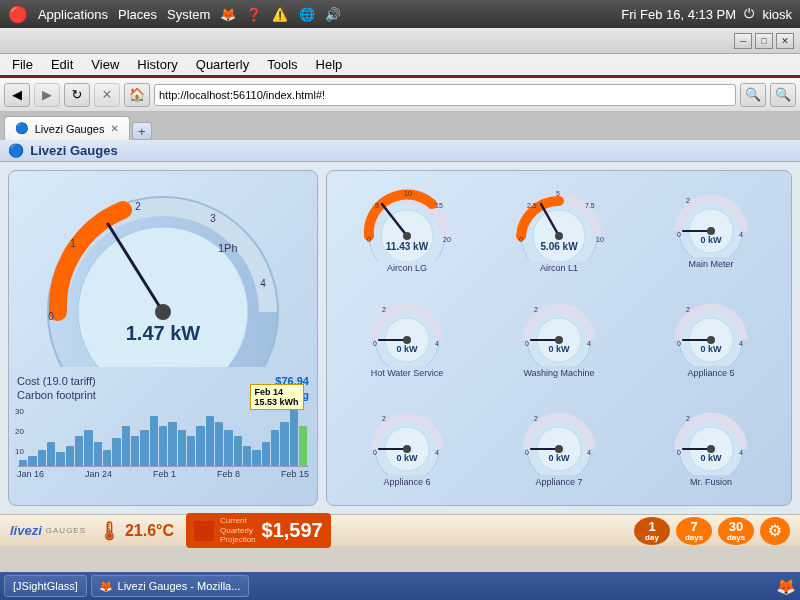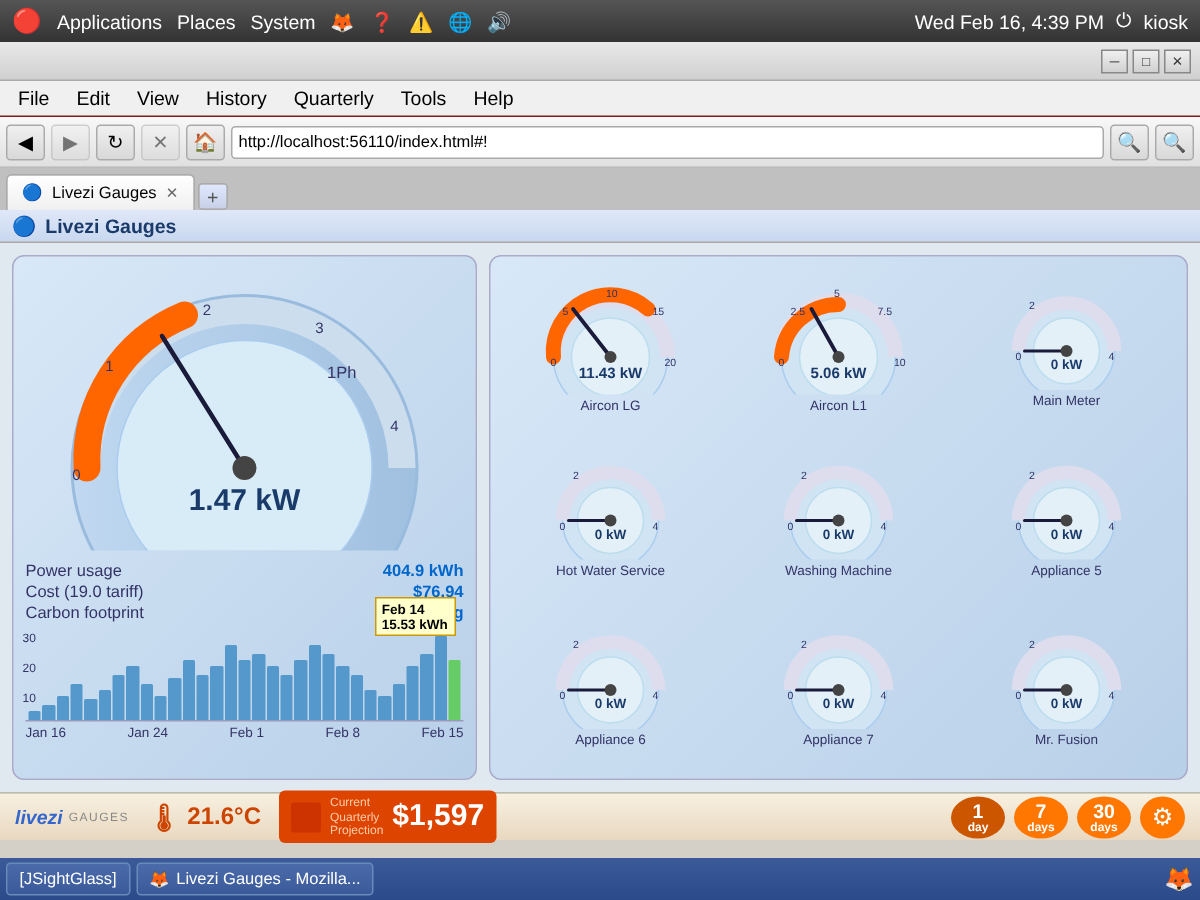--- a/index.html
+++ b/index.html
@@ -45,21 +45,21 @@
       display: flex; align-items: center; justify-content: center;
       cursor: pointer;
     }
 
     .menu-bar {
       height: 24px;
       background: #f0f0f0;
       display: flex;
       align-items: center;
       padding: 0 4px;
-      border-bottom: 1px solid #7f1d1d;
+      border-bottom: 3px solid #7f1d1d;
       font-size: 13px;
       gap: 2px;
     }
     .menu-item {
       padding: 2px 8px;
       cursor: pointer;
     }
 
     .nav-bar {
       height: 34px;
@@ -315,21 +315,21 @@
     <span style="cursor:pointer">Applications</span>
     <span style="cursor:pointer">Places</span>
     <span style="cursor:pointer">System</span>
     <span>🦊</span>
     <span>❓</span>
     <span>⚠️</span>
     <span>🌐</span>
     <span>🔊</span>
   </div>
   <div class="system-bar-right">
-    <span>Wed Feb 16,  4:39 PM</span>
+    <span>Fri Feb 16,  4:13 PM</span>
     <span>⏻</span>
     <span>kiosk</span>
   </div>
 </div>
 
 <div class="browser-title-bar">
   <div class="window-controls">
     <div class="win-btn">─</div>
     <div class="win-btn">□</div>
     <div class="win-btn">✕</div>
@@ -402,24 +402,20 @@
         <circle cx="140" cy="130" r="8" fill="#444"></circle>
 
         <text x="195" y="70" font-size="11" fill="#336">1Ph</text>
 
         <text x="140" y="158" font-size="20" font-weight="bold" fill="#1a3a6a" text-anchor="middle">1.47 kW</text>
       </svg>
     </div>
 
 
     <div class="stats-grid">
-      <div class="stat-row">
-        <span class="stat-label">Power usage</span>
-        <span class="stat-value">404.9 kWh</span>
-      </div>
       <div class="stat-row">
         <span class="stat-label">Cost (19.0 tariff)</span>
         <span class="stat-value">$76.94</span>
       </div>
       <div class="stat-row">
         <span class="stat-label">Carbon footprint</span>
         <span class="stat-value">452.3 kg</span>
       </div>
     </div>
 

